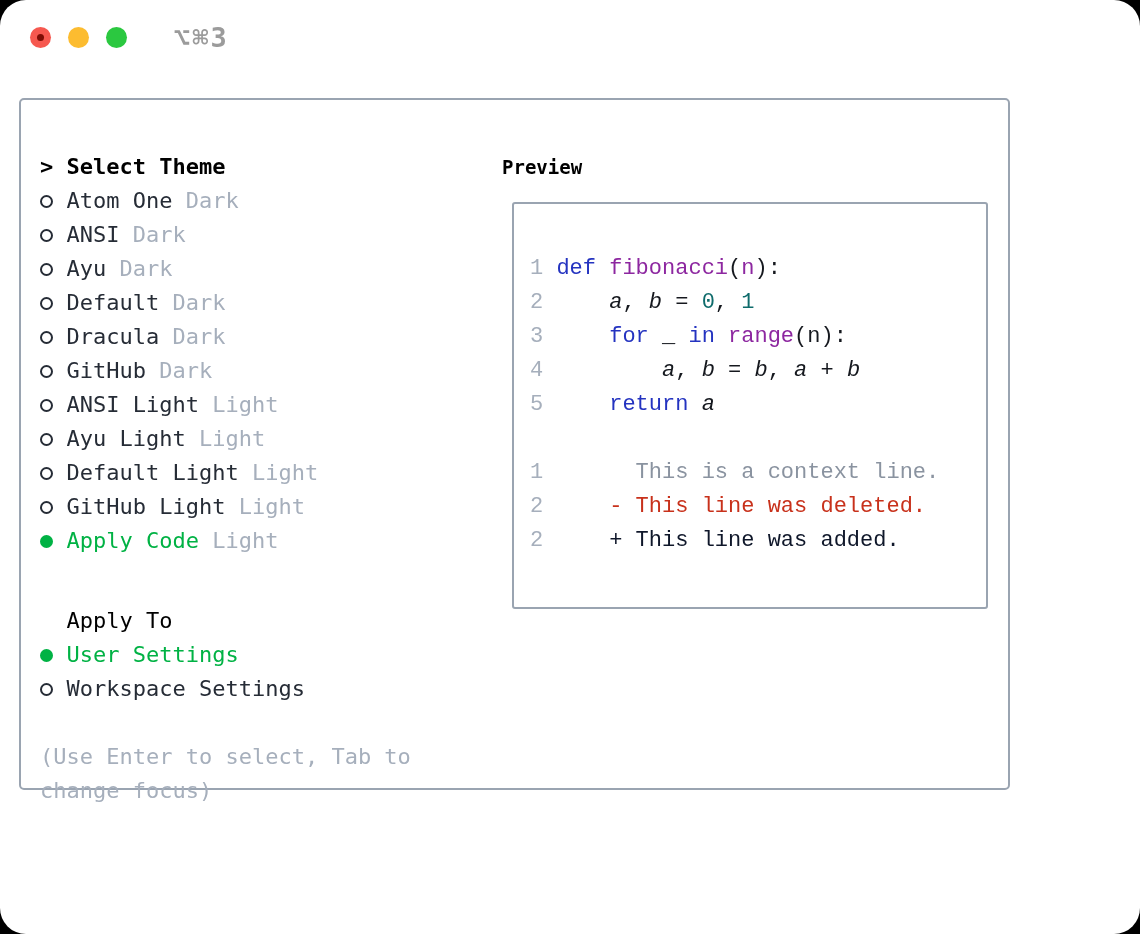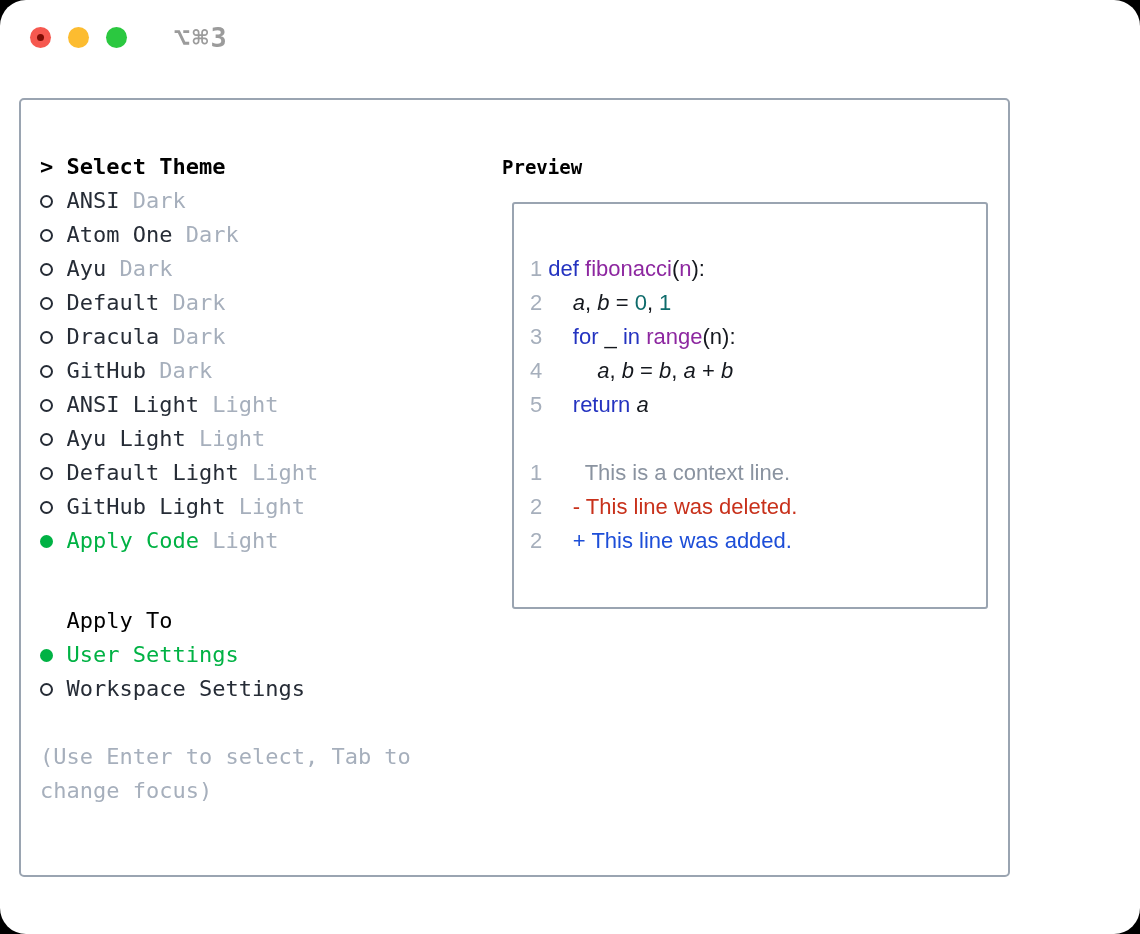--- a/index.html
+++ b/index.html
@@ -9,71 +9,71 @@
   
   .titlebar{position:absolute;left:30px;top:26px;height:22px;display:flex;align-items:center;gap:17px;}
   .dot{width:21px;height:21px;border-radius:50%;position:relative;display:inline-block;}
   .dot.red{background:#f6584f;}
   .dot.red::after{content:"";position:absolute;left:7px;top:7px;width:7px;height:7px;border-radius:50%;background:#7e0d05;}
   .dot.yellow{background:#fcbc30;}
   .dot.green{background:#2bc840;}
   .shortcut{margin-left:30px;font-size:27px;font-weight:bold;color:#9b9b9b;letter-spacing:2px;}
 
   
-  .panel{position:absolute;left:19px;top:98px;width:991px;height:779px;
+  .panel{position:absolute;left:19px;top:98px;width:991px;height:692px;
          border:2px solid #9aa4b1;border-radius:5px;background:#fff;box-sizing:border-box;}
 
   
   .left{position:absolute;left:19px;top:50px;width:440px;font-size:22px;line-height:34px;color:#262c36;}
   .line{height:34px;white-space:nowrap;}
   .bullet{display:inline-block;width:2ch;vertical-align:baseline;}
   .bullet i{display:inline-block;width:13px;height:13px;border-radius:50%;border:2.5px solid currentColor;box-sizing:border-box;}
   .bullet i.filled{background:currentColor;}
   .prompt{font-weight:bold;color:#000;}
   .hdr{font-weight:bold;color:#000;}
   .item .variant{color:#a6afbc;margin-left:1ch;}
   .item.selected{color:#00b244;}
   .item.selected .name{color:#00b244;}
   .applyhdr{color:#000;margin-top:12px;}
   .hint{color:#a6afbc;width:432px;white-space:normal;}
 
   
   .preview-title{position:absolute;left:481px;top:50px;font-size:19px;line-height:34px;font-weight:bold;color:#000;}
   .preview-box{position:absolute;left:491px;top:102px;width:476px;height:407px;
                border:2px solid #9aa4b1;border-radius:3px;box-sizing:border-box;background:#fff;}
-  #code{margin:0;padding:48px 0 0 16px;font-family:Liberation Sans, sans-serif;
+  #code{margin:0;padding:48px 0 0 16px;font-family:Liberation Mono, monospace;
         font-size:22px;line-height:34px;white-space:pre;}
   .codeline{height:34px;}
   .ln{color:#a6afbc;}
   .kw{color:#2433c0;}
   .fn{color:#8d27a0;}
   .num{color:#0e6b6b;}
   .pl{color:#15181e;}
   .var{color:#15181e;font-style:italic;}
   .ctx{color:#8a93a0;text-align:center;}
   .del{color:#c8311b;}
-  .add{color:#1d4ed8;}
+  .add{color:#0f172a;}
 </style>
 </head>
 <body>
 
 <div class="window">
   <div class="titlebar">
     <span class="dot red"></span>
     <span class="dot yellow"></span>
     <span class="dot green"></span>
     <span class="shortcut">⌥⌘3</span>
   </div>
 
   <div class="panel">
     <div class="left">
       <div class="line"><span class="bullet prompt">&gt;</span><span class="hdr">Select Theme</span></div>
       <div id="theme-list">
+          <div class="line item"><span class="bullet"><i class=""></i></span><span class="name">Atom One</span><span class="variant">Dark</span></div>
           <div class="line item"><span class="bullet"><i class=""></i></span><span class="name">ANSI</span><span class="variant">Dark</span></div>
-          <div class="line item"><span class="bullet"><i class=""></i></span><span class="name">Atom One</span><span class="variant">Dark</span></div>
           <div class="line item"><span class="bullet"><i class=""></i></span><span class="name">Ayu</span><span class="variant">Dark</span></div>
           <div class="line item"><span class="bullet"><i class=""></i></span><span class="name">Default</span><span class="variant">Dark</span></div>
           <div class="line item"><span class="bullet"><i class=""></i></span><span class="name">Dracula</span><span class="variant">Dark</span></div>
           <div class="line item"><span class="bullet"><i class=""></i></span><span class="name">GitHub</span><span class="variant">Dark</span></div>
           <div class="line item"><span class="bullet"><i class=""></i></span><span class="name">ANSI Light</span><span class="variant">Light</span></div>
           <div class="line item"><span class="bullet"><i class=""></i></span><span class="name">Ayu Light</span><span class="variant">Light</span></div>
           <div class="line item"><span class="bullet"><i class=""></i></span><span class="name">Default Light</span><span class="variant">Light</span></div>
           <div class="line item"><span class="bullet"><i class=""></i></span><span class="name">GitHub Light</span><span class="variant">Light</span></div>
           <div class="line item selected"><span class="bullet"><i class="filled"></i></span><span class="name">Apply Code</span><span class="variant">Light</span></div>
         </div>

